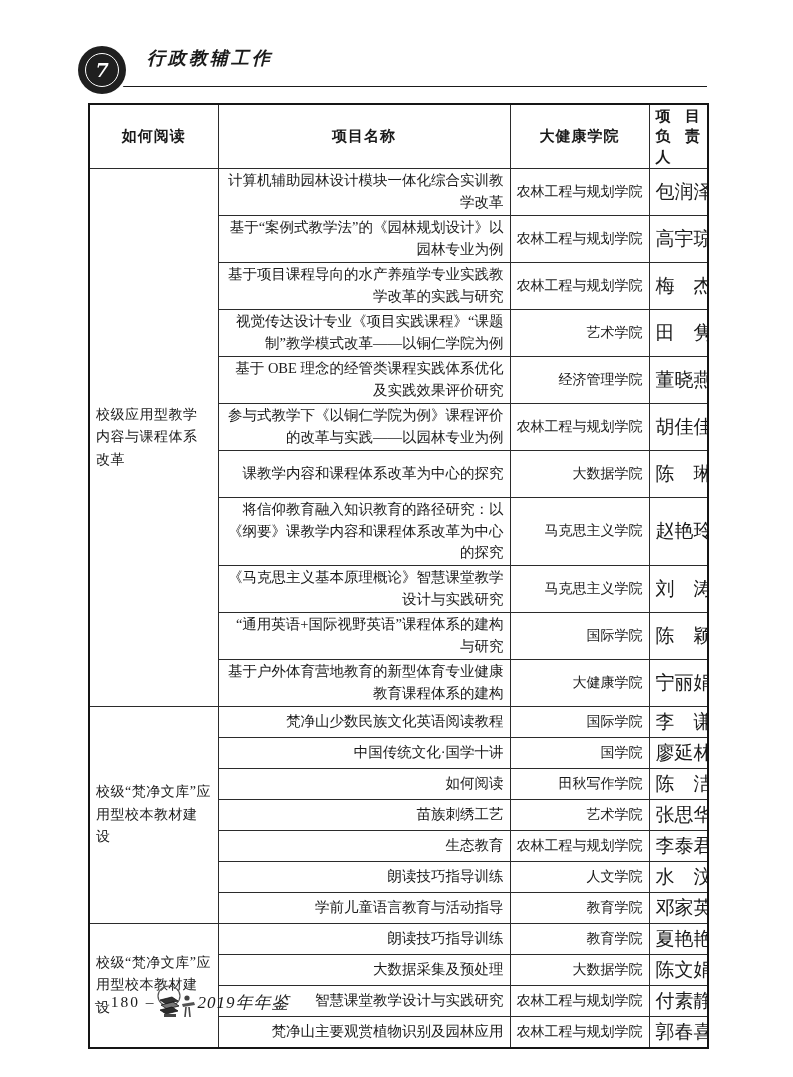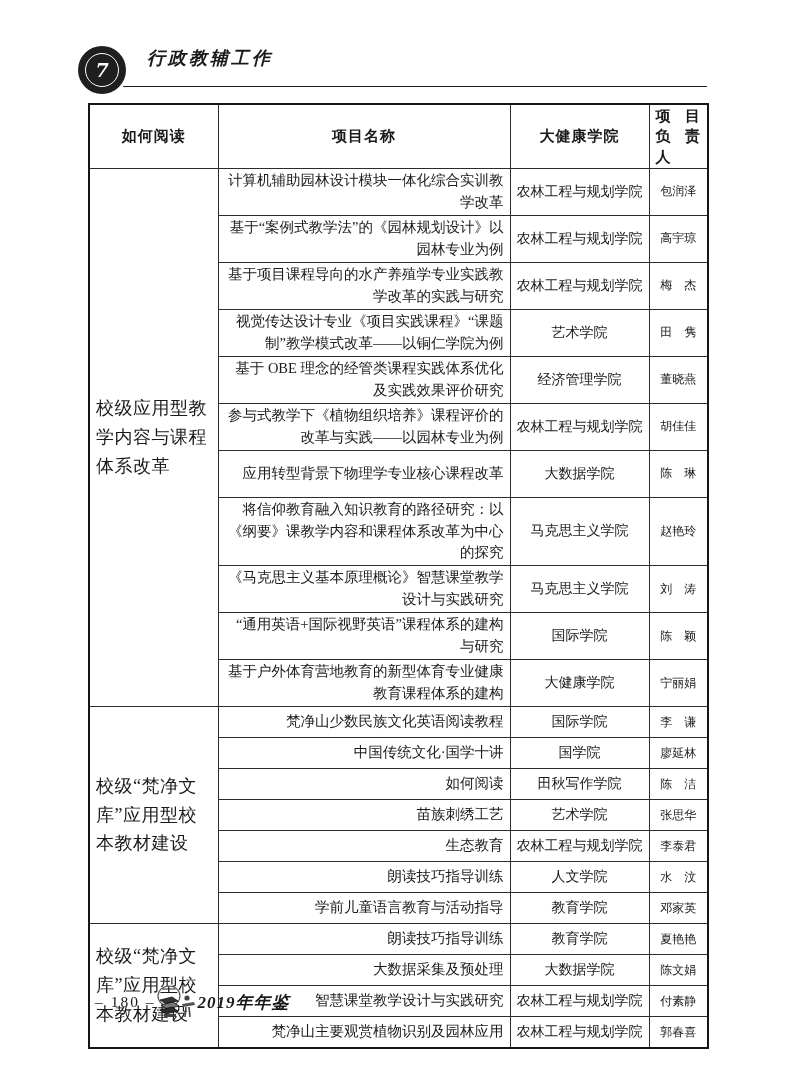--- a/index.html
+++ b/index.html
@@ -53,36 +53,36 @@
     vertical-align:middle;
     overflow:hidden;
   }
   .projects thead th{
     height:46px;font-weight:bold;text-align:center;
     font-size:15px;letter-spacing:1px;
     font-family:"Liberation Sans","DejaVu Sans",sans-serif;
   }
   .th-leader-line{display:block;text-align:justify;text-align-last:justify;line-height:1.35;}
   .cell-category{
-    text-align:left;line-height:1.6;font-size:18px;
+    text-align:left;line-height:1.6;font-size:14px;
     letter-spacing:0.5px;padding:1px 5px;
   }
   .cell-name{text-align:right;line-height:1.5;font-size:14.5px;}
-  .cell-college{text-align:center;font-size:14px;padding:1px 3px;letter-spacing:0;}
-  .cell-leader{text-align:center;font-size:12px;padding:1px 4px;white-space:nowrap;}
+  .cell-college{text-align:right;font-size:14px;padding:1px 3px;letter-spacing:0;}
+  .cell-leader{text-align:center;font-size:19px;padding:1px 4px;white-space:nowrap;}
   tr.g0 > td{height:44px;}
   tr.g1 > td, tr.g2 > td{height:28px;}
   
   .footer{
     position:absolute;left:95px;top:983px;
     display:flex;align-items:center;gap:0;height:38px;
   }
   .page-number{font-size:15.5px;letter-spacing:2px;}
   .yearbook-title{
-    font-size:17px;font-weight:bold;font-style:italic;
+    font-size:17px;font-weight:normal;font-style:italic;
     letter-spacing:1px;
     font-family:"Liberation Serif","DejaVu Serif",serif;
   }
   .mascot{width:42px;height:36px;}
 </style>
 </head>
 <body>
 
 <div class="page">
 
@@ -133,26 +133,26 @@
           <td class="cell-name">视觉传达设计专业《项目实践课程》“课题制”教学模式改革——以铜仁学院为例</td>
           <td class="cell-college">艺术学院</td>
           <td class="cell-leader">田　隽</td>
         </tr>
         <tr class="g0">
           <td class="cell-name">基于 OBE 理念的经管类课程实践体系优化及实践效果评价研究</td>
           <td class="cell-college">经济管理学院</td>
           <td class="cell-leader">董晓燕</td>
         </tr>
         <tr class="g0">
-          <td class="cell-name">参与式教学下《植物组织培养》课程评价的改革与实践——以园林专业为例</td>
+          <td class="cell-name">参与式教学下《以铜仁学院为例》课程评价的改革与实践——以园林专业为例</td>
           <td class="cell-college">农林工程与规划学院</td>
           <td class="cell-leader">胡佳佳</td>
         </tr>
         <tr class="g0">
-          <td class="cell-name">应用转型背景下物理学专业核心课程改革</td>
+          <td class="cell-name">课教学内容和课程体系改革为中心的探究</td>
           <td class="cell-college">大数据学院</td>
           <td class="cell-leader">陈　琳</td>
         </tr>
         <tr class="g0">
           <td class="cell-name">将信仰教育融入知识教育的路径研究：以《纲要》课教学内容和课程体系改革为中心的探究</td>
           <td class="cell-college">马克思主义学院</td>
           <td class="cell-leader">赵艳玲</td>
         </tr>
         <tr class="g0">
           <td class="cell-name">《马克思主义基本原理概论》智慧课堂教学设计与实践研究</td>

